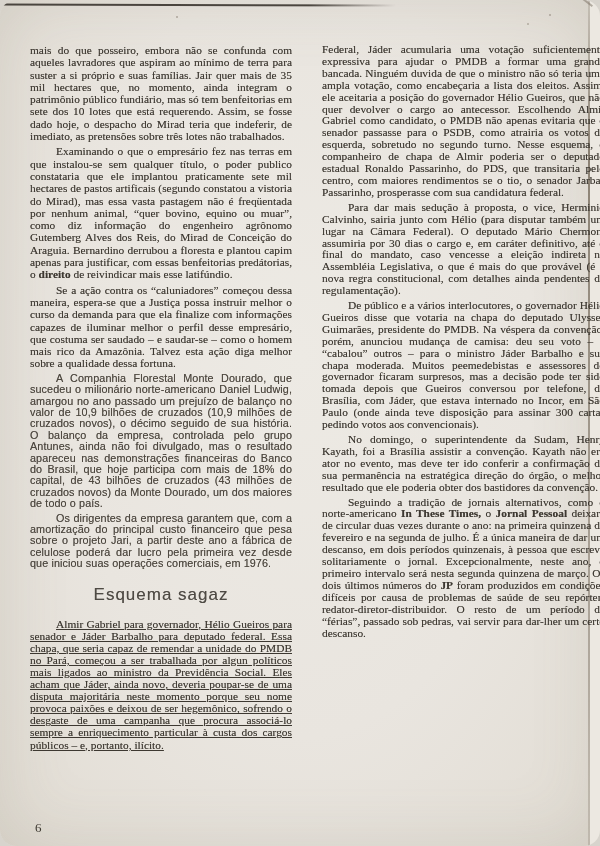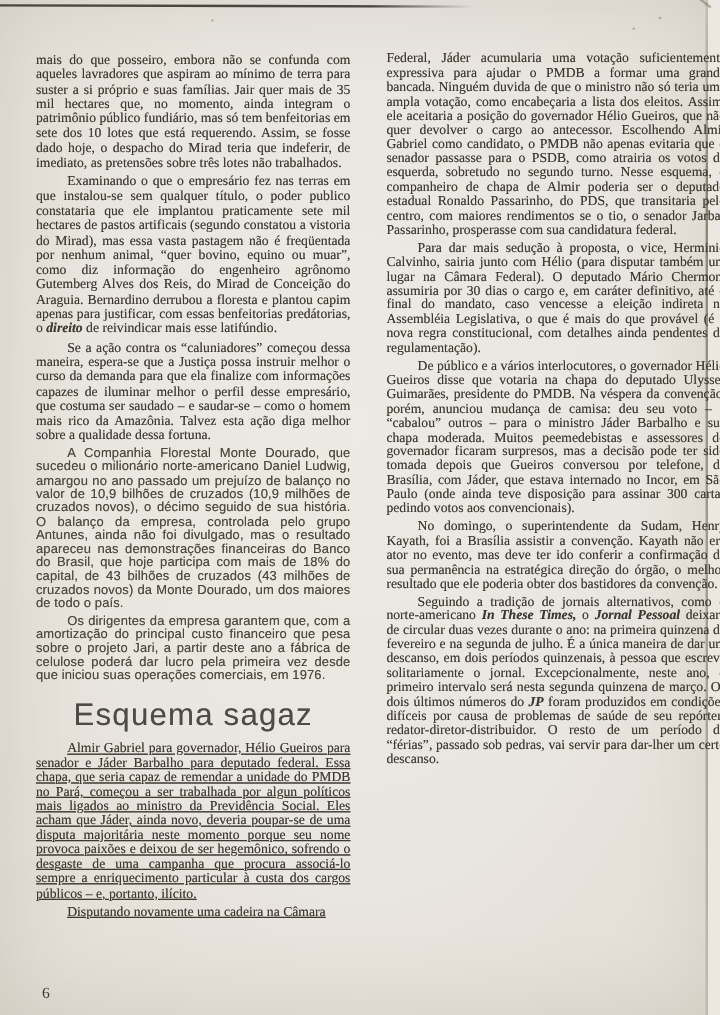--- a/index.html
+++ b/index.html
@@ -4,20 +4,21 @@
 <style>
   html,body{margin:0;padding:0;background:#d8d4cd;}
   .page{
     position:relative;
     width:600px;height:846px;
     background:#e9e5df;
     background-image:radial-gradient(ellipse at 50% 42%, #edeae4 0%, #e9e5df 55%, #e1dcd3 100%);
     box-shadow:inset 0 0 70px rgba(120,110,95,.16);
     overflow:hidden;
     font-family:"Liberation Serif", serif;
+    border-radius:16px;
   }
   
   .top-line{
     position:absolute;left:0;top:4px;width:396px;height:2px;
     background:linear-gradient(90deg, var(--topline,#4a453f) 0%, var(--topline,#4a453f) 78%, rgba(74,69,63,0) 100%);
     transform:rotate(.15deg);
   }
   .right-edge{
     position:absolute;top:0;right:10px;width:2px;height:846px;
     background:linear-gradient(180deg, rgba(140,130,116,.25), var(--edge,#8c8274) 18%, rgba(140,130,116,.55) 80%, rgba(140,130,116,.3));
@@ -41,39 +42,39 @@
     text-align:justify;
     color:var(--ink,#3d3831);
     text-shadow:0 0 .35px rgba(61,56,49,.55);
     hyphens:auto;-webkit-hyphens:auto;
   }
   .col-left{left:30px;width:262px;}
   .col-right{left:302px;width:283px;margin-left:20px;}
 
   .para{margin:0 0 3px 0;}
   .para.ind{text-indent:26px;}
-  .para b{font-weight:bold;font-style:italic;}
+  .para b{font-weight:bold;}
 
   
   .loose{font:11.4px/12.3px "Liberation Serif", serif;}
   .jari{font:10.8px/11.4px "Liberation Sans", sans-serif;color:var(--jari-ink,#4d473f);letter-spacing:.1px;}
   .esq{font:11.4px/12.1px "Liberation Serif", serif;text-decoration:underline;}
   .rt{font:11.4px/11.9px "Liberation Serif", serif;}
 
   .headline{
     font-family:"Liberation Sans", sans-serif;
     font-weight:400;
     color:var(--heading-ink,#4e4a44);
     text-align:center;
     white-space:nowrap;
     text-indent:0;
     text-shadow:0 0 .5px rgba(78,74,68,.5);
   }
   .headline-jari{font-size:29px;line-height:32px;margin:7px 0 8px;letter-spacing:.5px;}
-  .headline-esquema{font-size:26px;line-height:30px;margin:10px 0 8px;letter-spacing:1px;}
+  .headline-esquema{font-size:17px;line-height:30px;margin:10px 0 8px;letter-spacing:1px;}
   .headline-circulacao{font-size:27px;line-height:31px;margin:10px 0 9px;letter-spacing:.5px;}
 
   .page-number{
     position:absolute;left:35px;top:821px;
     font:13px/14px "Liberation Serif", serif;
     color:var(--ink,#3d3831);
   }
 </style>
 </head>
 <body>
@@ -88,21 +89,20 @@
   <div class="speck s3"></div>
 
   <div class="col col-left">
       <p class="para loose"><span>mais do que posseiro, embora não se confunda com aqueles lavradores que aspiram ao mínimo de terra para suster a si próprio e suas famílias. Jair quer mais de 35 mil hectares que, no momento, ainda integram o patrimônio público fundiário, mas só tem benfeitorias em sete dos 10 lotes que está requerendo. Assim, se fosse dado hoje, o despacho do Mirad teria que indeferir, de imediato, as pretensões sobre três lotes não trabalhados.</span></p>
       <p class="para loose ind"><span>Examinando o que o empresário fez nas terras em que instalou-se sem qualquer título, o poder publico constataria que ele implantou praticamente sete mil hectares de pastos artificais (segundo constatou a vistoria do Mirad), mas essa vasta pastagem não é freqüentada por nenhum animal, “quer bovino, equino ou muar”, como diz informação do engenheiro agrônomo Gutemberg Alves dos Reis, do Mirad de Conceição do Araguia. Bernardino derrubou a floresta e plantou capim apenas para justificar, com essas benfeitorias predátorias, o </span><b>direito</b><span> de reivindicar mais esse latifúndio.</span></p>
       <p class="para loose ind"><span>Se a ação contra os “caluniadores” começou dessa maneira, espera-se que a Justiça possa instruir melhor o curso da demanda para que ela finalize com informações capazes de iluminar melhor o perfil desse empresário, que costuma ser saudado – e saudar-se – como o homem mais rico da Amazônia. Talvez esta ação diga melhor sobre a qualidade dessa fortuna.</span></p>
       <p class="para jari ind"><span>A Companhia Florestal Monte Dourado, que sucedeu o milionário norte-americano Daniel Ludwig, amargou no ano passado um prejuízo de balanço no valor de 10,9 bilhões de cruzados (10,9 milhões de cruzados novos), o décimo seguido de sua história. O balanço da empresa, controlada pelo grupo Antunes, ainda não foi divulgado, mas o resultado apareceu nas demonstrações financeiras do Banco do Brasil, que hoje participa com mais de 18% do capital, de 43 bilhões de cruzados (43 milhões de cruzados novos) da Monte Dourado, um dos maiores de todo o país.</span></p>
       <p class="para jari ind"><span>Os dirigentes da empresa garantem que, com a amortização do principal custo financeiro que pesa sobre o projeto Jari, a partir deste ano a fábrica de celulose poderá dar lucro pela primeira vez desde que iniciou suas operações comerciais, em 1976.</span></p>
       <div class="headline headline-esquema">Esquema sagaz</div>
       <p class="para esq ind"><span>Almir Gabriel para governador, Hélio Gueiros para senador e Jáder Barbalho para deputado federal. Essa chapa, que seria capaz de remendar a unidade do PMDB no Pará, começou a ser trabalhada por algun políticos mais ligados ao ministro da Previdência Social. Eles acham que Jáder, ainda novo, deveria poupar-se de uma disputa majoritária neste momento porque seu nome provoca paixões e deixou de ser hegemônico, sofrendo o desgaste de uma campanha que procura associá-lo sempre a enriquecimento particular à custa dos cargos públicos – e, portanto, ilícito.</span></p>
-      <p class="para esq ind"><span>Disputando novamente uma cadeira na Câmara</span></p>
     </div>
   <div class="col col-right">
       <p class="para rt"><span>Federal, Jáder acumularia uma votação suficientemente expressiva para ajudar o PMDB a formar uma grande bancada. Ninguém duvida de que o ministro não só teria uma ampla votação, como encabeçaria a lista dos eleitos. Assim, ele aceitaria a posição do governador Hélio Gueiros, que não quer devolver o cargo ao antecessor. Escolhendo Almir Gabriel como candidato, o PMDB não apenas evitaria que o senador passasse para o PSDB, como atrairia os votos da esquerda, sobretudo no segundo turno. Nesse esquema, o companheiro de chapa de Almir poderia ser o deputado estadual Ronaldo Passarinho, do PDS, que transitaria pelo centro, com maiores rendimentos se o tio, o senador Jarbas Passarinho, prosperasse com sua candidatura federal.</span></p>
       <p class="para rt ind"><span>Para dar mais sedução à proposta, o vice, Herminio Calvinho, sairia junto com Hélio (para disputar também um lugar na Câmara Federal). O deputado Mário Chermont assumiria por 30 dias o cargo e, em caráter definitivo, até o final do mandato, caso vencesse a eleição indireta na Assembléia Legislativa, o que é mais do que provável (é a nova regra constitucional, com detalhes ainda pendentes de regulamentação).</span></p>
       <p class="para rt ind"><span>De público e a vários interlocutores, o governador Hélio Gueiros disse que votaria na chapa do deputado Ulysses Guimarães, presidente do PMDB. Na véspera da convenção, porém, anunciou mudança de camisa: deu seu voto – e “cabalou” outros – para o ministro Jáder Barbalho e sua chapa moderada. Muitos peemedebistas e assessores do governador ficaram surpresos, mas a decisão pode ter sido tomada depois que Gueiros conversou por telefone, de Brasília, com Jáder, que estava internado no Incor, em São Paulo (onde ainda teve disposição para assinar 300 cartas pedindo votos aos convencionais).</span></p>
       <p class="para rt ind"><span>No domingo, o superintendente da Sudam, Henry Kayath, foi a Brasília assistir a convenção. Kayath não era ator no evento, mas deve ter ido conferir a confirmação de sua permanência na estratégica direção do órgão, o melhor resultado que ele poderia obter dos bastidores da convenção.</span></p>
       <p class="para rt ind"><span>Seguindo a tradição de jornais alternativos, como o norte-americano </span><b>In These Times,</b><span> o </span><b>Jornal Pessoal</b><span> deixará de circular duas vezes durante o ano: na primeira quinzena de fevereiro e na segunda de julho. É a única maneira de dar um descanso, em dois períodos quinzenais, à pessoa que escreve solitariamente o jornal. Excepcionalmente, neste ano, o primeiro intervalo será nesta segunda quinzena de março. Os dois últimos números do </span><b>JP</b><span> foram produzidos em condições difíceis por causa de problemas de saúde de seu repórter-redator-diretor-distribuidor. O resto de um período de “férias”, passado sob pedras, vai servir para dar-lher um certo descanso.</span></p>
     </div>
 
   <div class="page-number">6</div>

